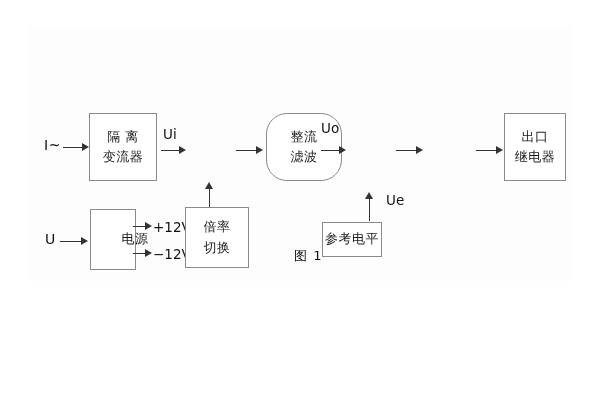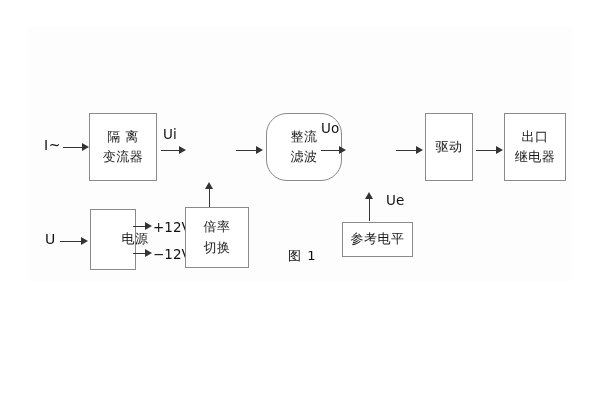--- a/index.html
+++ b/index.html
@@ -120,23 +120,20 @@
   </div>
 
   <div class="lbl sig" style="left:321px; top:120px;">Uo</div>
   <div class="hline" style="left:321px; top:150px; width:19px;"></div>
   <div class="arrow-r" style="left:339px; top:146px;"></div>
 
 
   <div class="hline" style="left:396px; top:150px; width:21px;"></div>
   <div class="arrow-r" style="left:416px; top:146px;"></div>
 
-  <div class="box single" style="left:425px; top:113px; width:48px; height:68px;">
-    <span class="ln">驱动</span>
-  </div>
 
   <div class="hline" style="left:476px; top:150px; width:21px;"></div>
   <div class="arrow-r" style="left:496px; top:146px;"></div>
 
   <div class="box" style="left:504px; top:113px; width:62px; height:68px;">
     <span class="ln">出口</span>
     <span class="ln">继电器</span>
   </div>
 
   <div class="lbl term" style="left:45px; top:231px;">U</div>
@@ -156,23 +153,23 @@
   <div class="lbl sig" style="left:153px; top:246px;">−12V</div>
 
   <div class="box" style="left:185px; top:207px; width:64px; height:61px;">
     <span class="ln">倍率</span>
     <span class="ln">切换</span>
   </div>
 
   <div class="vline" style="left:209px; top:188px; height:19px;"></div>
   <div class="arrow-u" style="left:205px; top:182px;"></div>
 
-  <div class="lbl fig" style="left:288px; top:247px;">图 1</div>
+  <div class="lbl fig" style="left:294px; top:247px;">图 1</div>
 
-  <div class="box single" style="left:342px; top:222px; width:71px; height:35px;">
+  <div class="box single" style="left:322px; top:222px; width:60px; height:35px;">
     <span class="ln">参考电平</span>
   </div>
 
   <div class="vline" style="left:369px; top:197px; height:24px;"></div>
   <div class="arrow-u" style="left:365px; top:192px;"></div>
   <div class="lbl sig" style="left:386px; top:192px;">Ue</div>
 
 </div>
 
 </body></html>

